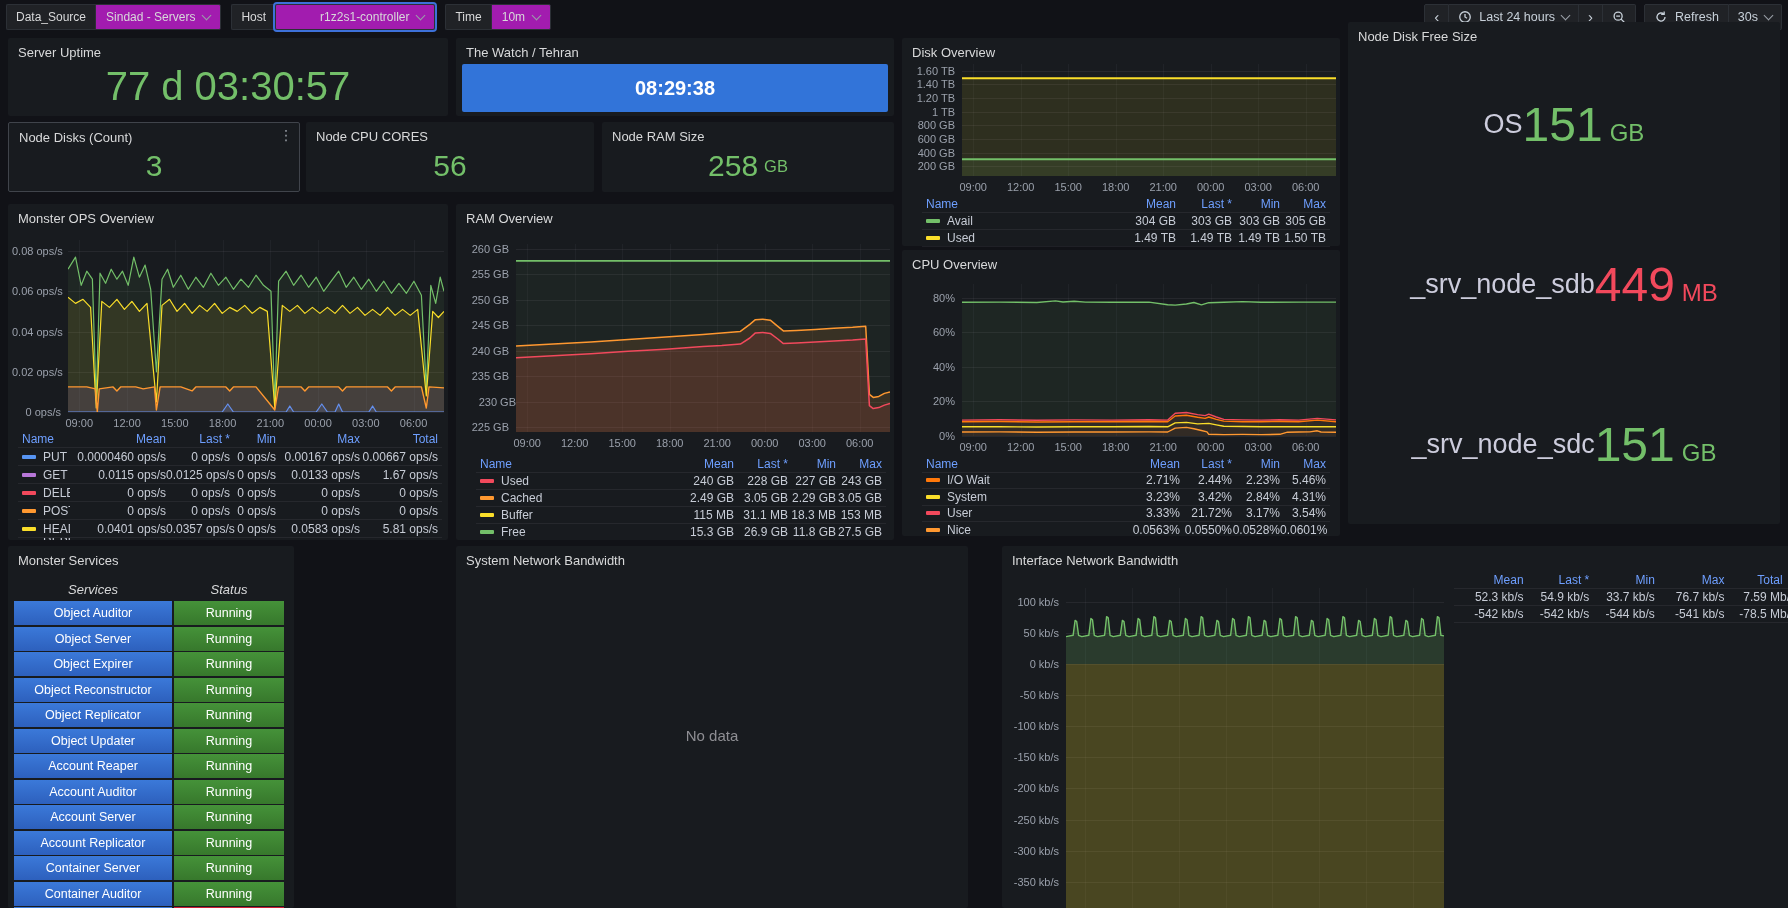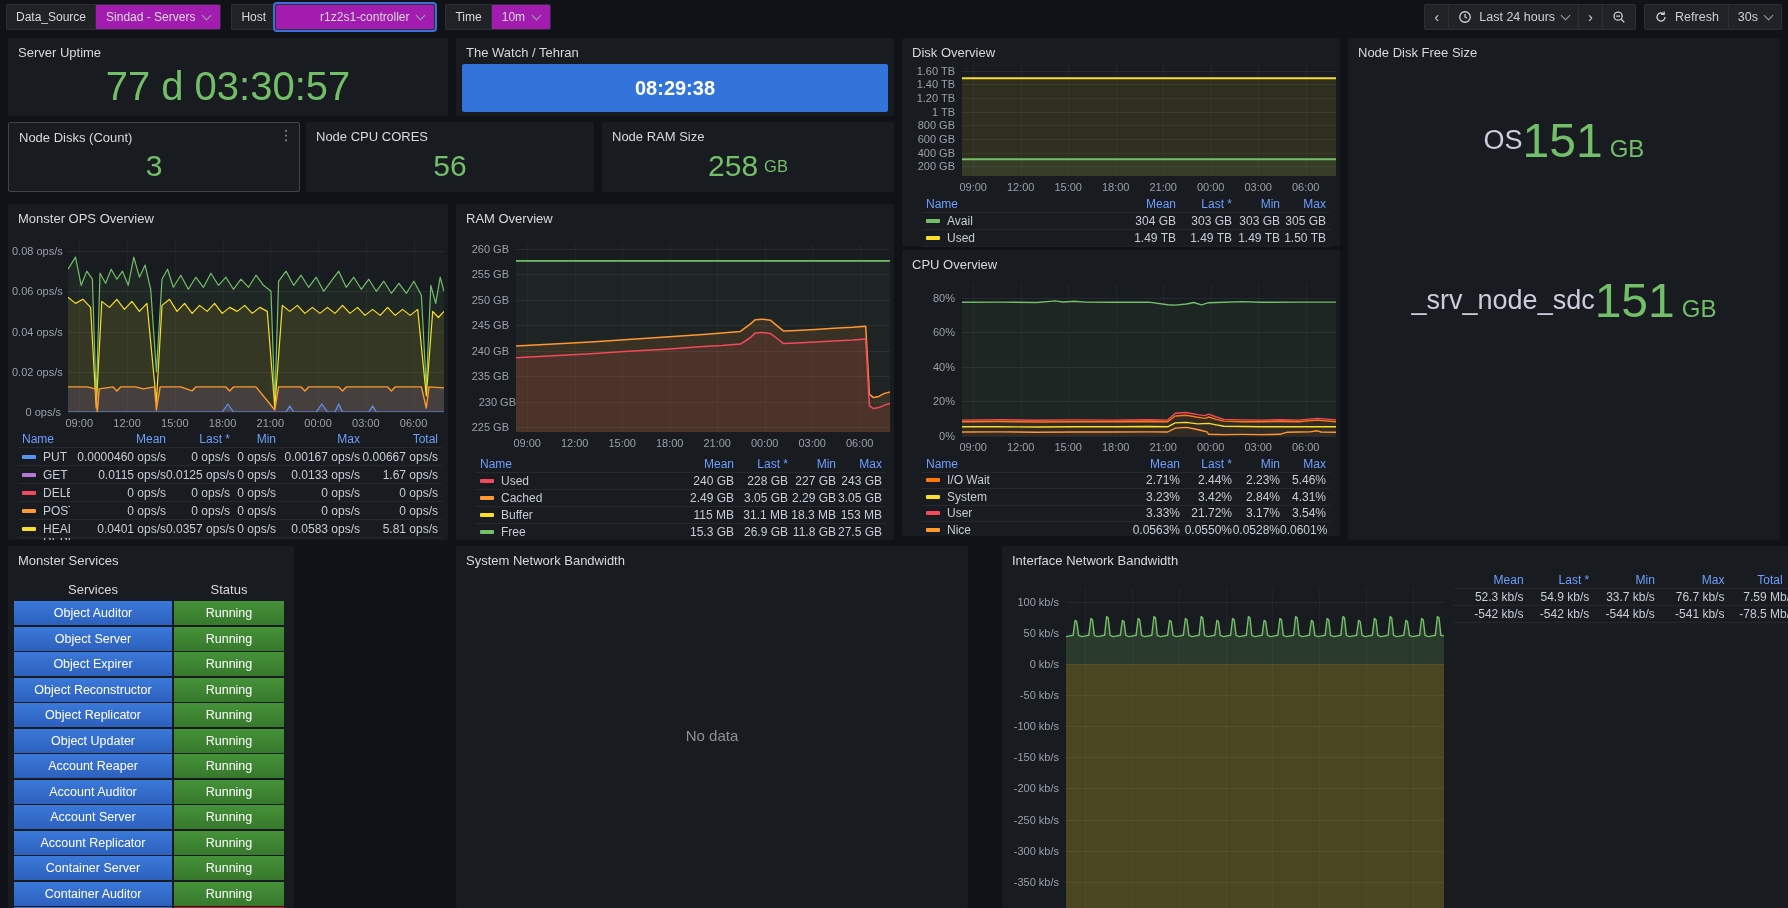--- a/index.html
+++ b/index.html
@@ -67,21 +67,21 @@
   .lw-ram .lg-row { height:17px; }
   .lw-ram .c1{width:70px}.lw-ram .c2{width:54px}.lw-ram .c3{width:48px}.lw-ram .c4{width:46px}
   .lw-disk .lg-row { height:17px; }
   .lw-disk .c1{width:66px}.lw-disk .c2{width:56px}.lw-disk .c3{width:48px}.lw-disk .c4{width:46px}
   .lw-cpu .lg-row { height:16.5px; }
   .lw-cpu .c1{width:64px}.lw-cpu .c2{width:52px}.lw-cpu .c3{width:48px}.lw-cpu .c4{width:46px}
   .lw-iface .lg-row { height:17px; }
   .lw-iface .c1{width:66px}.lw-iface .c2{width:66px}.lw-iface .c3{width:66px}.lw-iface .c4{width:70px}.lw-iface .c5{width:72px}
   
   #services-table { position:absolute; left:6px; right:8px; top:36px; }
-  .svc-head { display:flex; gap:2px; margin-bottom:4px; font-size:13px; font-weight:500; }
+  .svc-head { display:flex; gap:2px; margin-bottom:4px; font-size:13px; font-weight:500;font-style:italic; }
   .svc-head div:first-child { width:158px; text-align:center; }
   .svc-head div:last-child { width:110px; text-align:center; }
   .svc-row { display:flex; gap:2px; margin-bottom:1.5px; }
   .svc-cell { height:24px; display:flex; align-items:center; justify-content:center;
     font-size:12.5px; color:#fff; }
   .svc-name { width:158px; background:linear-gradient(180deg,#3b79d9,#2d60bd); }
   .svc-status { width:110px; }
   .svc-status.ok { background:linear-gradient(180deg,#459239,#37782c); }
   .svc-status.bad { background:linear-gradient(180deg,#cb1f33,#b01226); }
   .no-data { position:absolute; left:0; right:0; top:50%; text-align:center; font-size:15px;
@@ -223,28 +223,35 @@
       <div class="lg-row">
         <div class="lg-name"><div class="swatch" style="background: rgb(250, 222, 42);"></div>Used</div>
         <div class="lg-val c1">1.49 TB</div>
         <div class="lg-val c2">1.49 TB</div>
         <div class="lg-val c3">1.49 TB</div>
         <div class="lg-val c4">1.50 TB</div>
       </div>
     </div>
 </div>
 
-<div class="panel" style="left:1348px;top:38px;width:432px;height:502px;text-decoration:underline;">
+<div class="panel" style="left:1348px;top:22px;width:432px;height:502px;text-decoration:underline;">
   <div class="panel-title">Node Disk Free Size</div>
   <div style="position:absolute;left:0;right:0;top:22px;">
       <div class="ndf-row">
         <div class="ndf-label">OS</div>
         <div class="ndf-value" style="color: rgb(115, 191, 105);">
           <div class="ndf-num">151</div>
           <div class="ndf-unit">GB</div>
+        </div>
+      </div>
+      <div class="ndf-row">
+        <div class="ndf-label">_srv_node_sdb</div>
+        <div class="ndf-value" style="color: rgb(242, 73, 92);">
+          <div class="ndf-num">449</div>
+          <div class="ndf-unit">MB</div>
         </div>
       </div>
       <div class="ndf-row">
         <div class="ndf-label">_srv_node_sdc</div>
         <div class="ndf-value" style="color: rgb(115, 191, 105);">
           <div class="ndf-num">151</div>
           <div class="ndf-unit">GB</div>
         </div>
       </div>
     </div>

